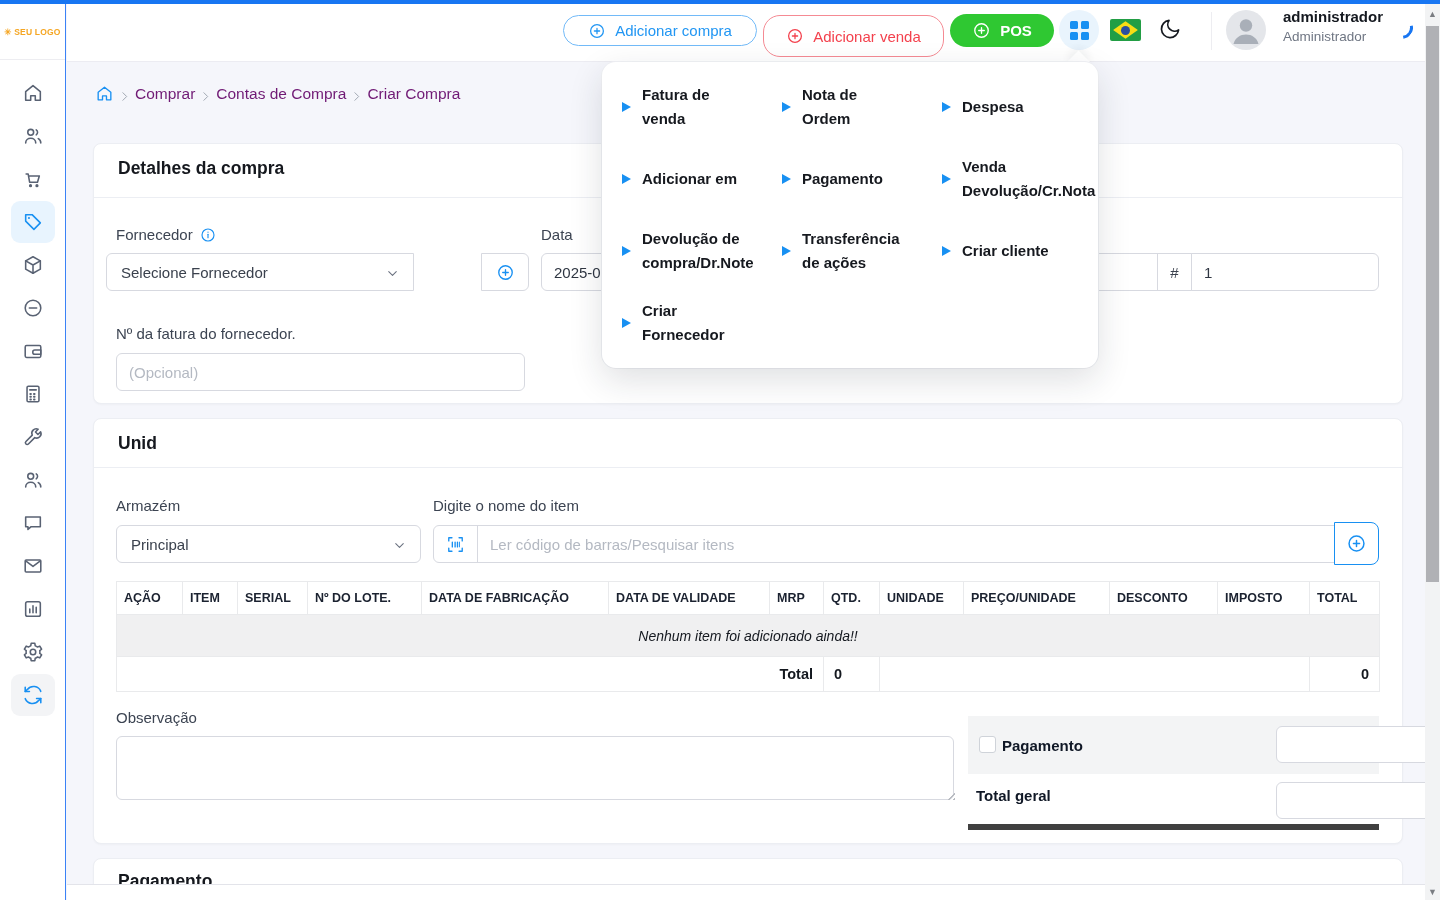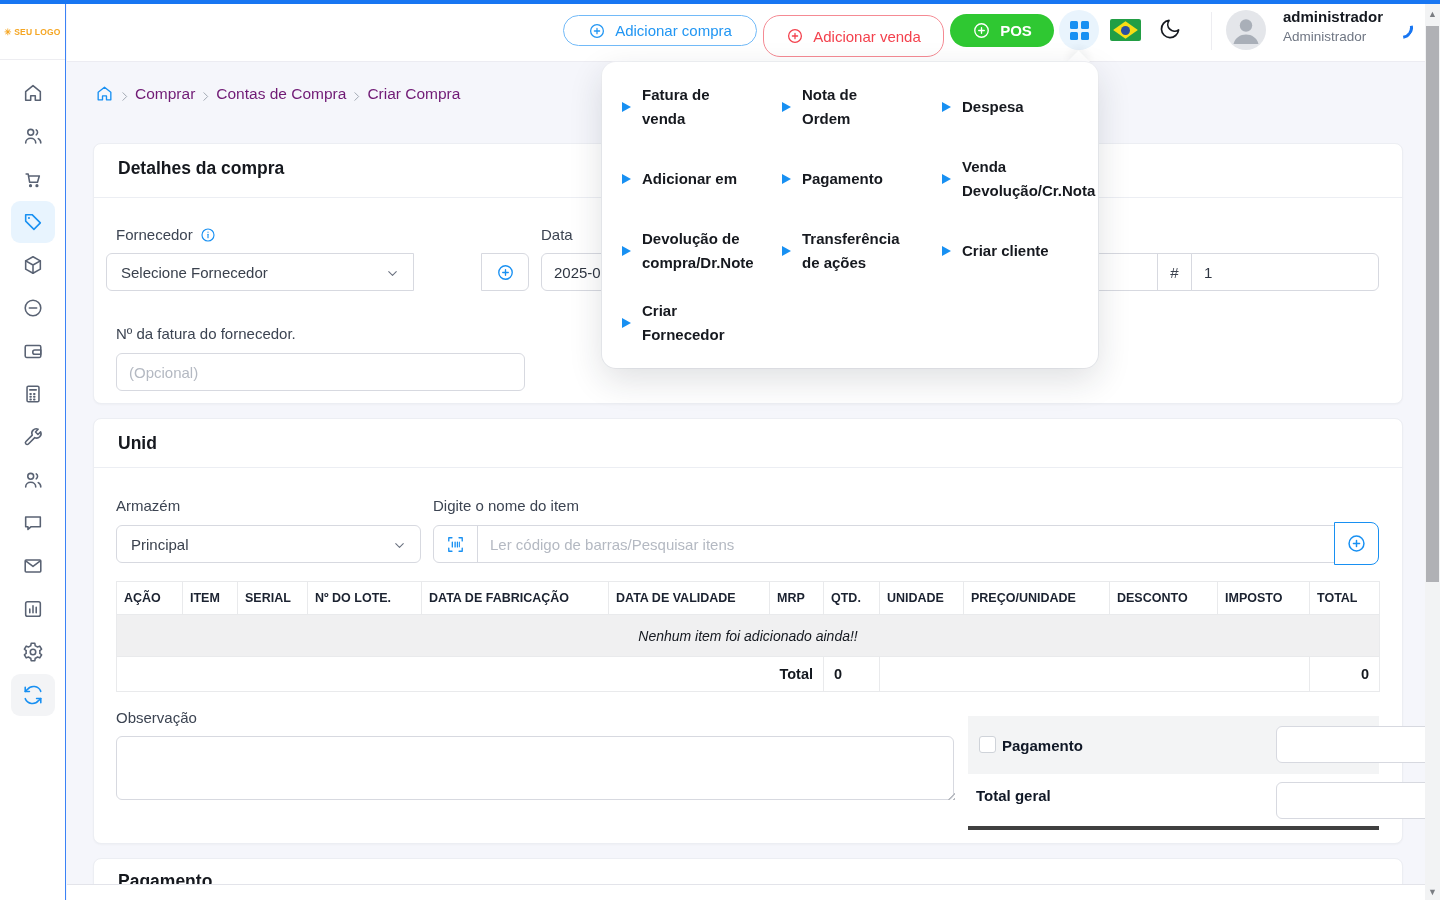--- a/index.html
+++ b/index.html
@@ -72,21 +72,21 @@
   td.empty { background:#f0f0f1; font-style:italic; font-size:14px; color:#14181f; text-align:center; height:42px; }
   tr.totals td { height:35px; font-size:14.5px; font-weight:bold; color:#14181f; }
   td.t-label { text-align:right; padding-right:10px; }
   td.t-qty { padding-left:10px; }
   td.t-amt { text-align:right; padding-right:10px; }
 
   textarea.obs { position:absolute; left:22px; top:317px; width:838px; height:64px; border:1px solid #d7d9e0; border-radius:6px; resize:none; outline:none; font-family:inherit; font-size:15px; padding:8px 12px; }
   .resize-handle { position:absolute; left:851px; top:371px; width:10px; height:10px; background:repeating-linear-gradient(315deg, #b9bcc2 0 1.5px, transparent 1.5px 4px); clip-path:polygon(100% 0, 100% 100%, 0 100%); }
 
   .round-row { position:absolute; left:874px; top:297px; width:411px; height:58px; background:#f3f4f5; }
-  .grand-row { position:absolute; left:874px; top:355px; width:411px; height:56px; background:#fff; border-bottom:4px solid #404040; }
+  .grand-row { position:absolute; left:874px; top:355px; width:411px; height:56px; background:#fff; border-bottom:6px solid #404040; }
   .checkbox { position:absolute; left:11px; top:20px; width:17px; height:17px; border:1px solid #cfd3d9; border-radius:3px; background:#fff; cursor:pointer; }
   .bold-lbl { position:absolute; font-size:15px; font-weight:bold; color:#101826; }
   .num-field { position:absolute; left:308px; top:10px; width:190px; height:37px; border:1px solid #d7d9e0; border-radius:6px; font-size:15px; color:#2f3642; text-align:right; padding:0 12px; outline:none; font-family:inherit; }
 
   
   .popover { position:absolute; left:602px; top:62px; width:496px; height:306px; background:#fff; border-radius:14px; box-shadow:0 12px 34px rgba(25,32,50,.14), 0 0 0 1px #f2f3f6; z-index:50; padding:9px 0 0 20px; display:grid; grid-template-columns:160px 160px 150px; grid-auto-rows:72px; }
   .pop-arrow { position:absolute; left:1070px; top:54px; width:17px; height:17px; background:#fff; transform:rotate(45deg); box-shadow:-3px -3px 8px rgba(25,32,50,.06); z-index:49; }
   .menu-item { display:flex; align-items:center; gap:11px; cursor:pointer; }
   .play { width:0; height:0; border-left:9px solid #1890f2; border-top:5.5px solid transparent; border-bottom:5.5px solid transparent; flex:0 0 auto; }
   .menu-item span { font-size:15px; font-weight:600; color:#16191f; line-height:24px; white-space:pre-line; }

